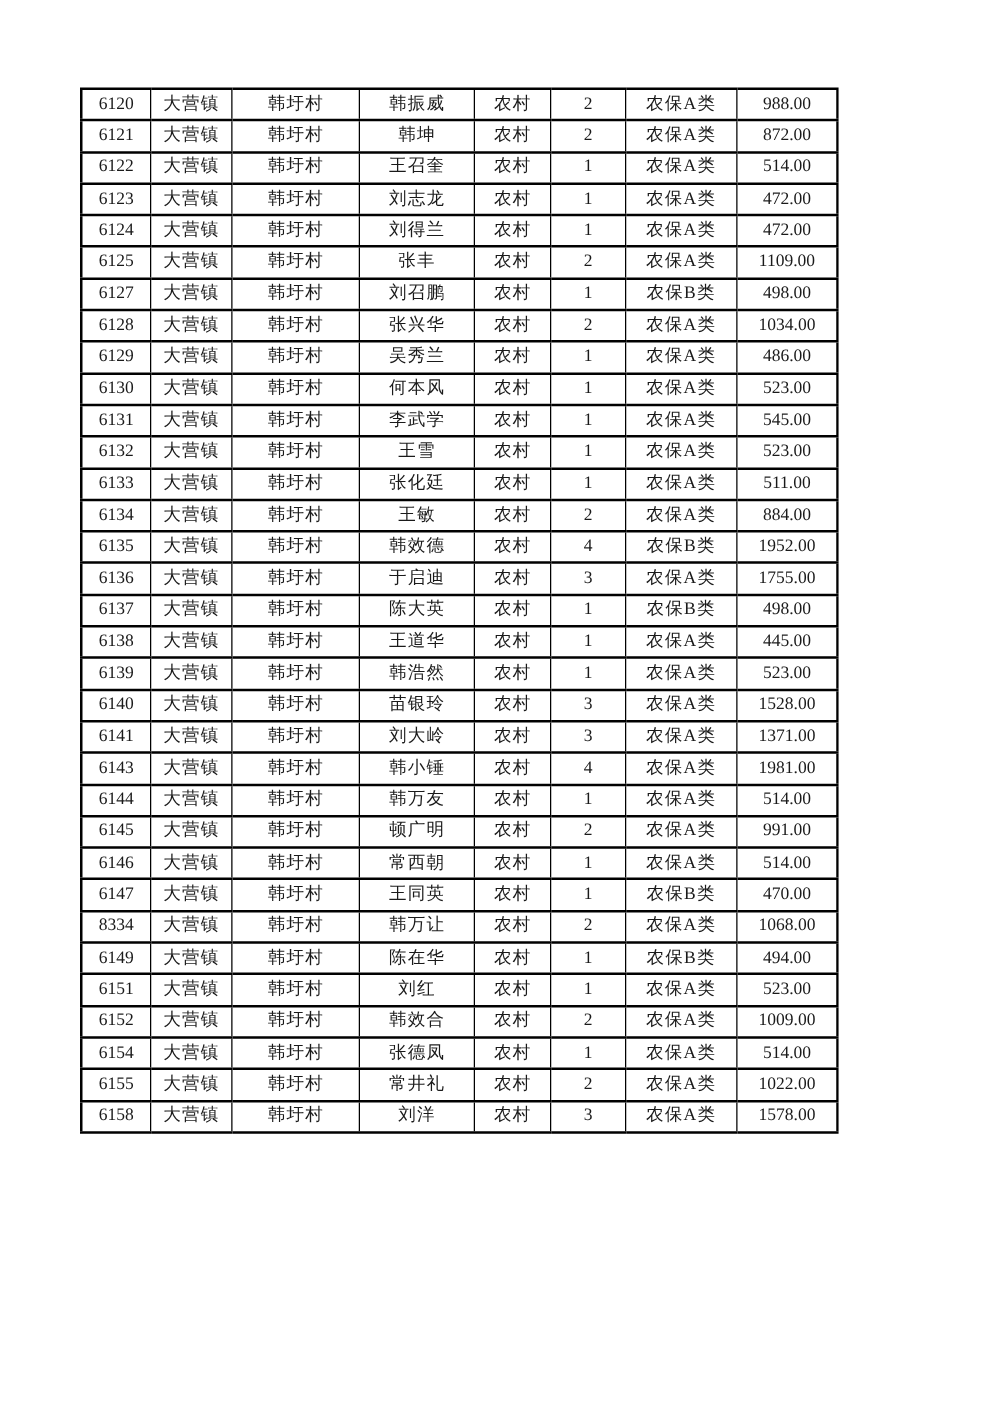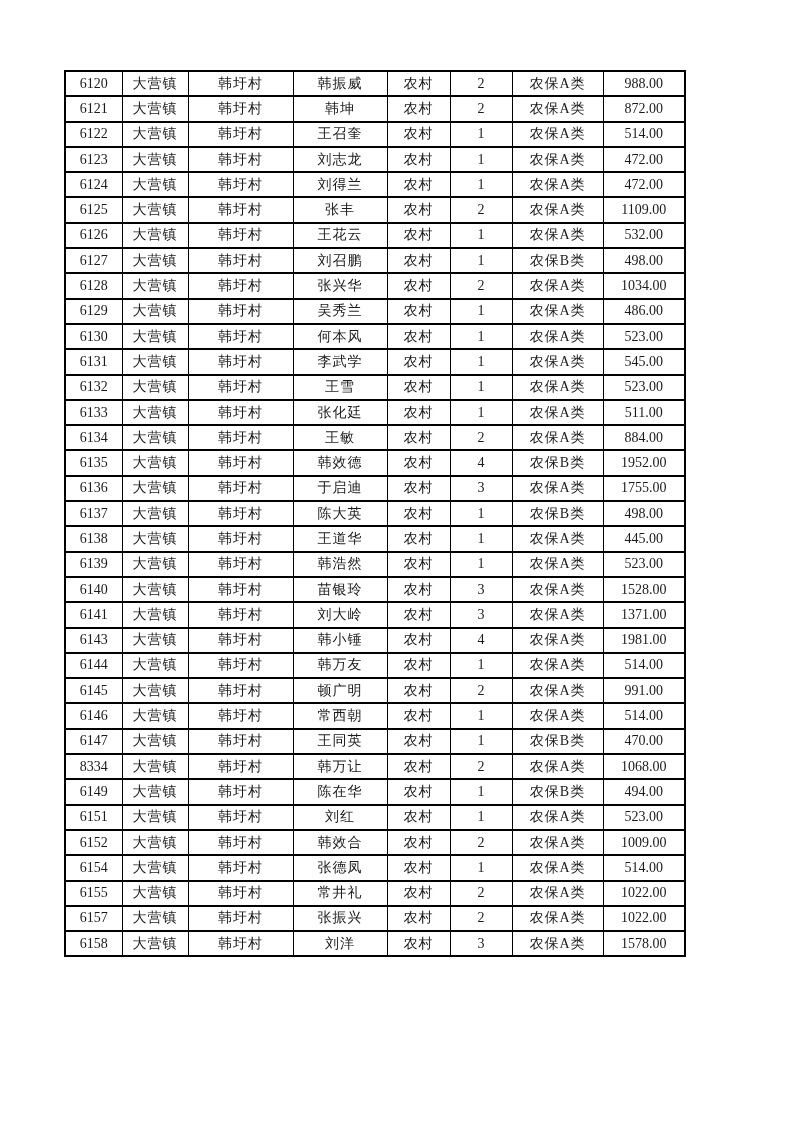--- a/index.html
+++ b/index.html
@@ -2,21 +2,21 @@
 <html><head>
 <meta charset="utf-8">
 <style>
   html, body {
     margin: 0;
     padding: 0;
     background: #ffffff;
   }
   .page {
     position: relative;
-    width: 793px;
+    width: 671px;
     height: 1122px;
     background: #ffffff;
     overflow: hidden;
     font-family: "Liberation Serif", "DejaVu Serif", serif;
     color: #1a1a1a;
   }
   table.benefits {
     position: absolute;
     left: 64px;
     top: 70px;
@@ -120,30 +120,20 @@
           <td class="cell-serial">6125</td>
           <td class="cell-town">大营镇</td>
           <td class="cell-village">韩圩村</td>
           <td class="cell-name">张丰</td>
           <td class="cell-residence">农村</td>
           <td class="cell-headcount">2</td>
           <td class="cell-insurance-type">农保A类</td>
           <td class="cell-amount">1109.00</td>
         </tr>
         <tr>
-          <td class="cell-serial">6126</td>
-          <td class="cell-town">大营镇</td>
-          <td class="cell-village">韩圩村</td>
-          <td class="cell-name">王花云</td>
-          <td class="cell-residence">农村</td>
-          <td class="cell-headcount">1</td>
-          <td class="cell-insurance-type">农保A类</td>
-          <td class="cell-amount">532.00</td>
-        </tr>
-        <tr>
           <td class="cell-serial">6127</td>
           <td class="cell-town">大营镇</td>
           <td class="cell-village">韩圩村</td>
           <td class="cell-name">刘召鹏</td>
           <td class="cell-residence">农村</td>
           <td class="cell-headcount">1</td>
           <td class="cell-insurance-type">农保B类</td>
           <td class="cell-amount">498.00</td>
         </tr>
         <tr>
@@ -384,30 +374,20 @@
           <td class="cell-residence">农村</td>
           <td class="cell-headcount">1</td>
           <td class="cell-insurance-type">农保A类</td>
           <td class="cell-amount">514.00</td>
         </tr>
         <tr>
           <td class="cell-serial">6155</td>
           <td class="cell-town">大营镇</td>
           <td class="cell-village">韩圩村</td>
           <td class="cell-name">常井礼</td>
-          <td class="cell-residence">农村</td>
-          <td class="cell-headcount">2</td>
-          <td class="cell-insurance-type">农保A类</td>
-          <td class="cell-amount">1022.00</td>
-        </tr>
-        <tr>
-          <td class="cell-serial">6157</td>
-          <td class="cell-town">大营镇</td>
-          <td class="cell-village">韩圩村</td>
-          <td class="cell-name">张振兴</td>
           <td class="cell-residence">农村</td>
           <td class="cell-headcount">2</td>
           <td class="cell-insurance-type">农保A类</td>
           <td class="cell-amount">1022.00</td>
         </tr>
         <tr>
           <td class="cell-serial">6158</td>
           <td class="cell-town">大营镇</td>
           <td class="cell-village">韩圩村</td>
           <td class="cell-name">刘洋</td>

